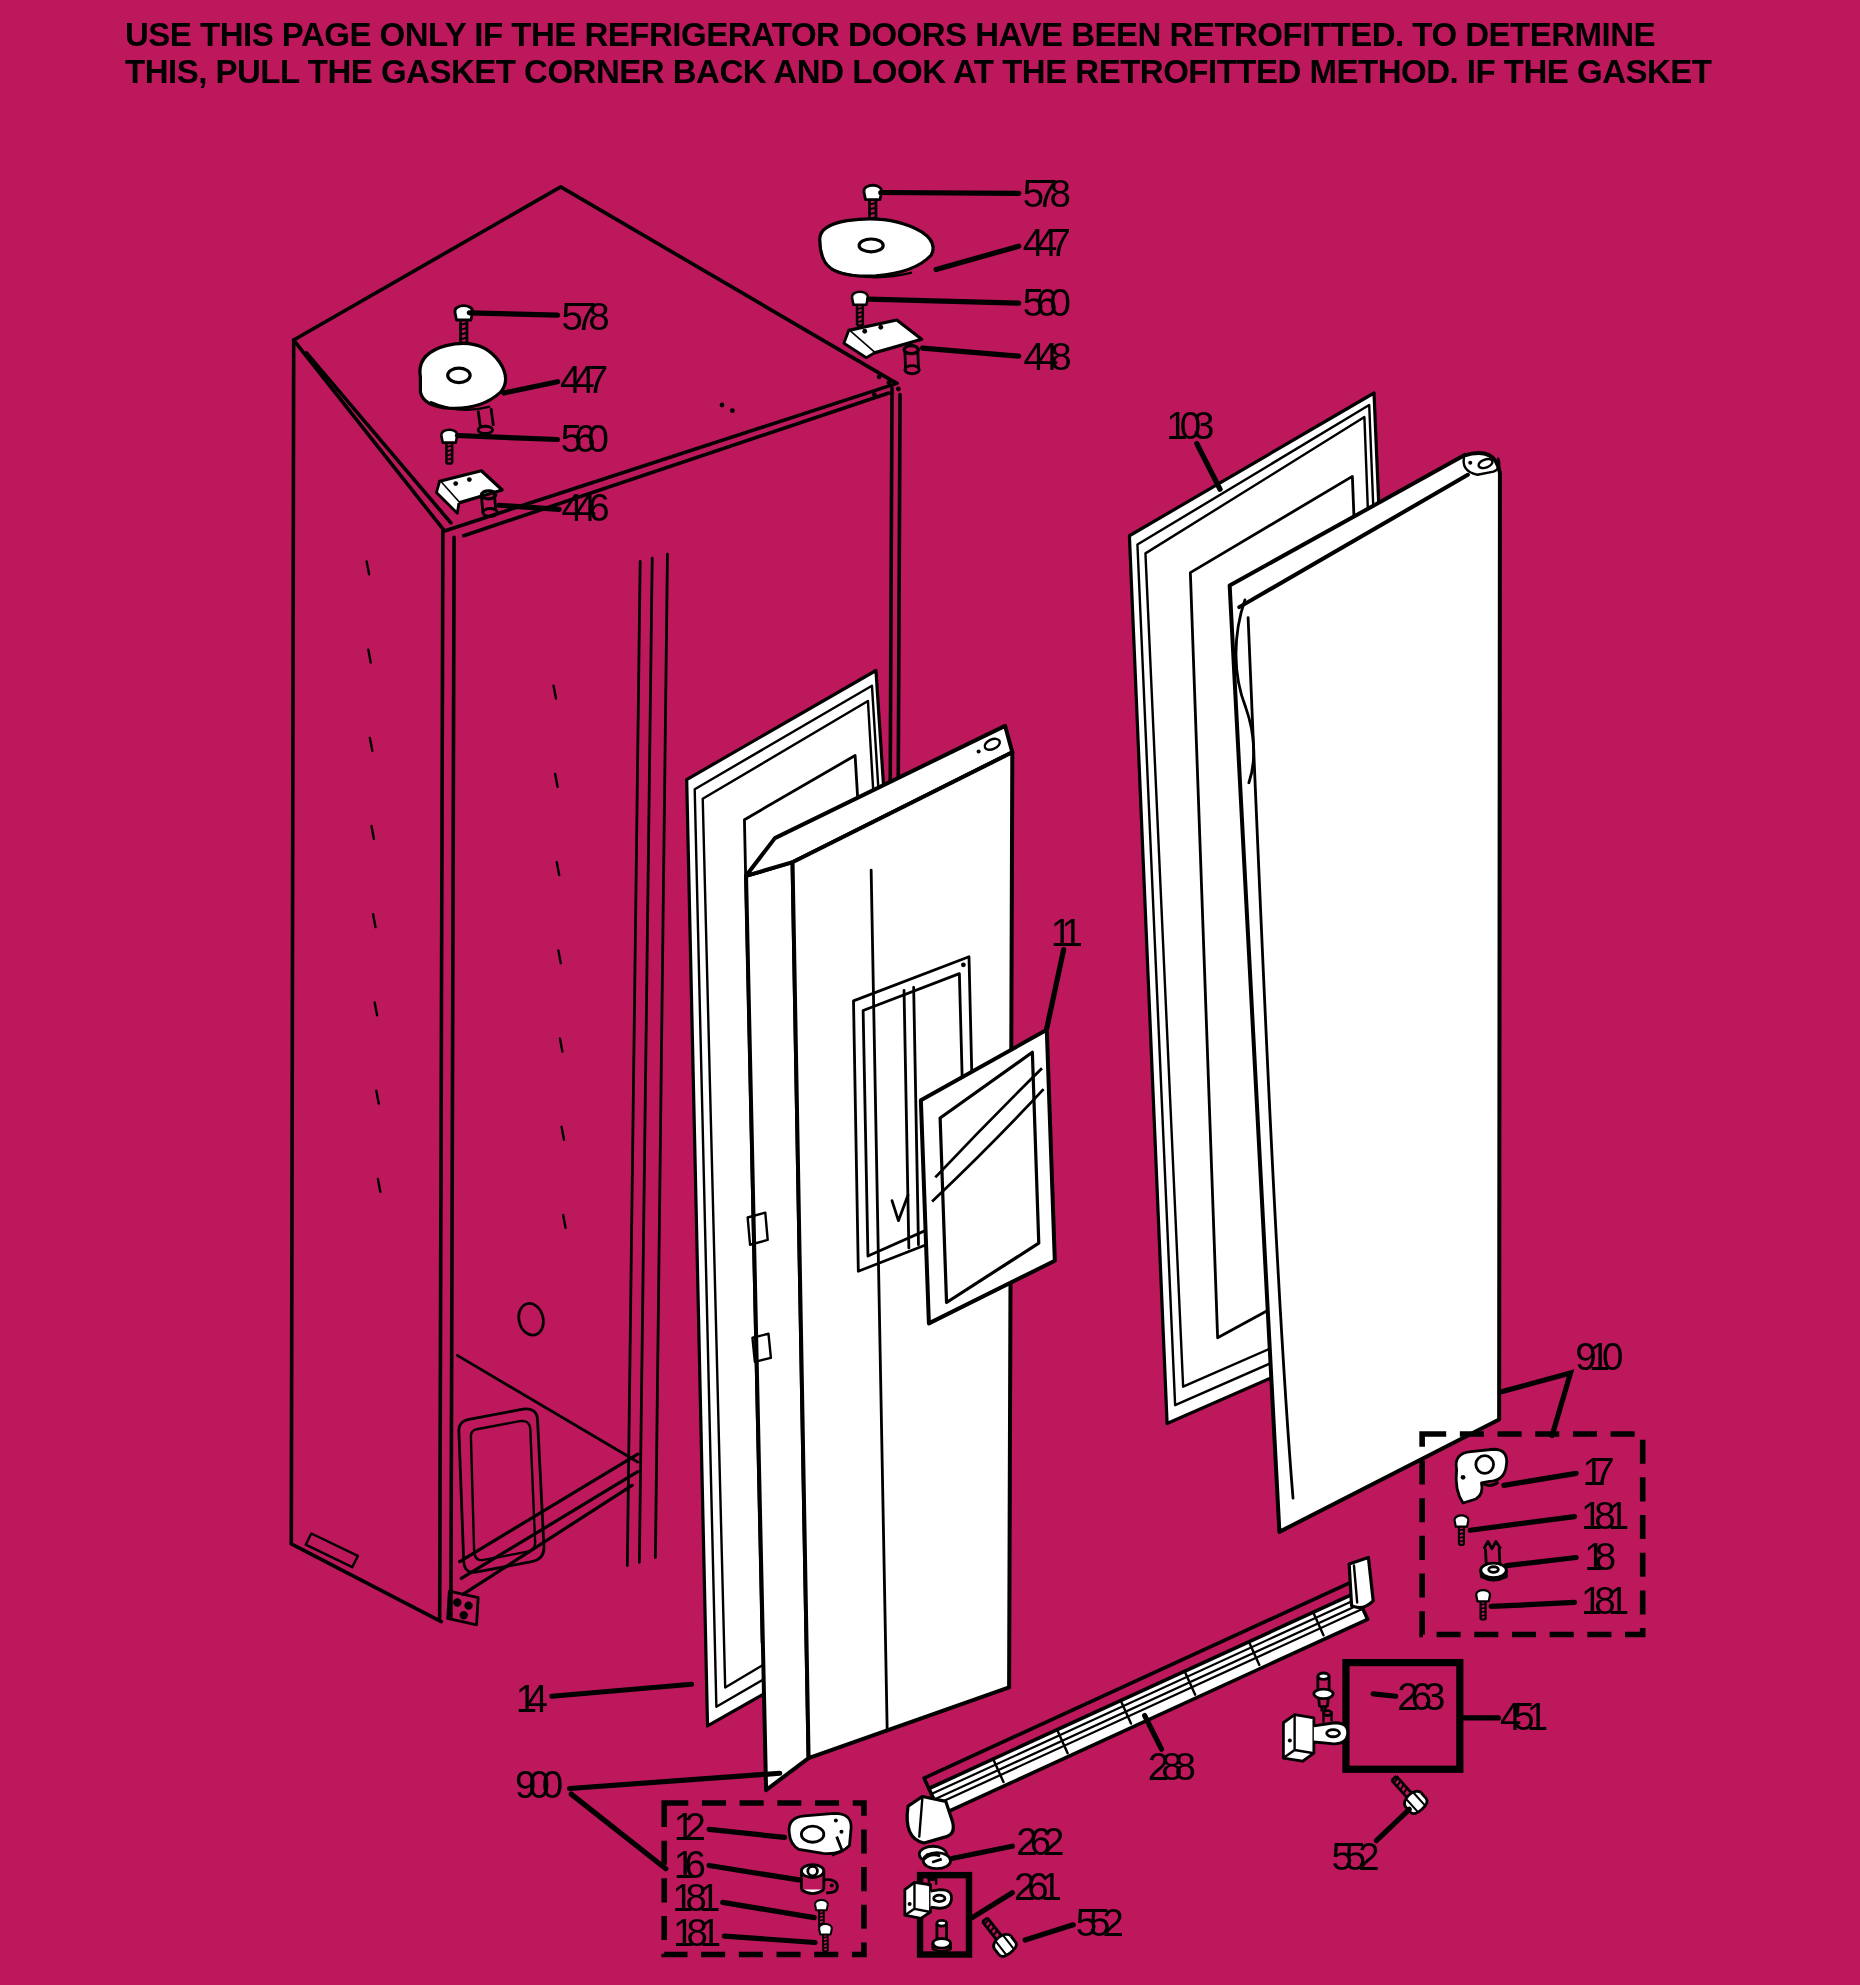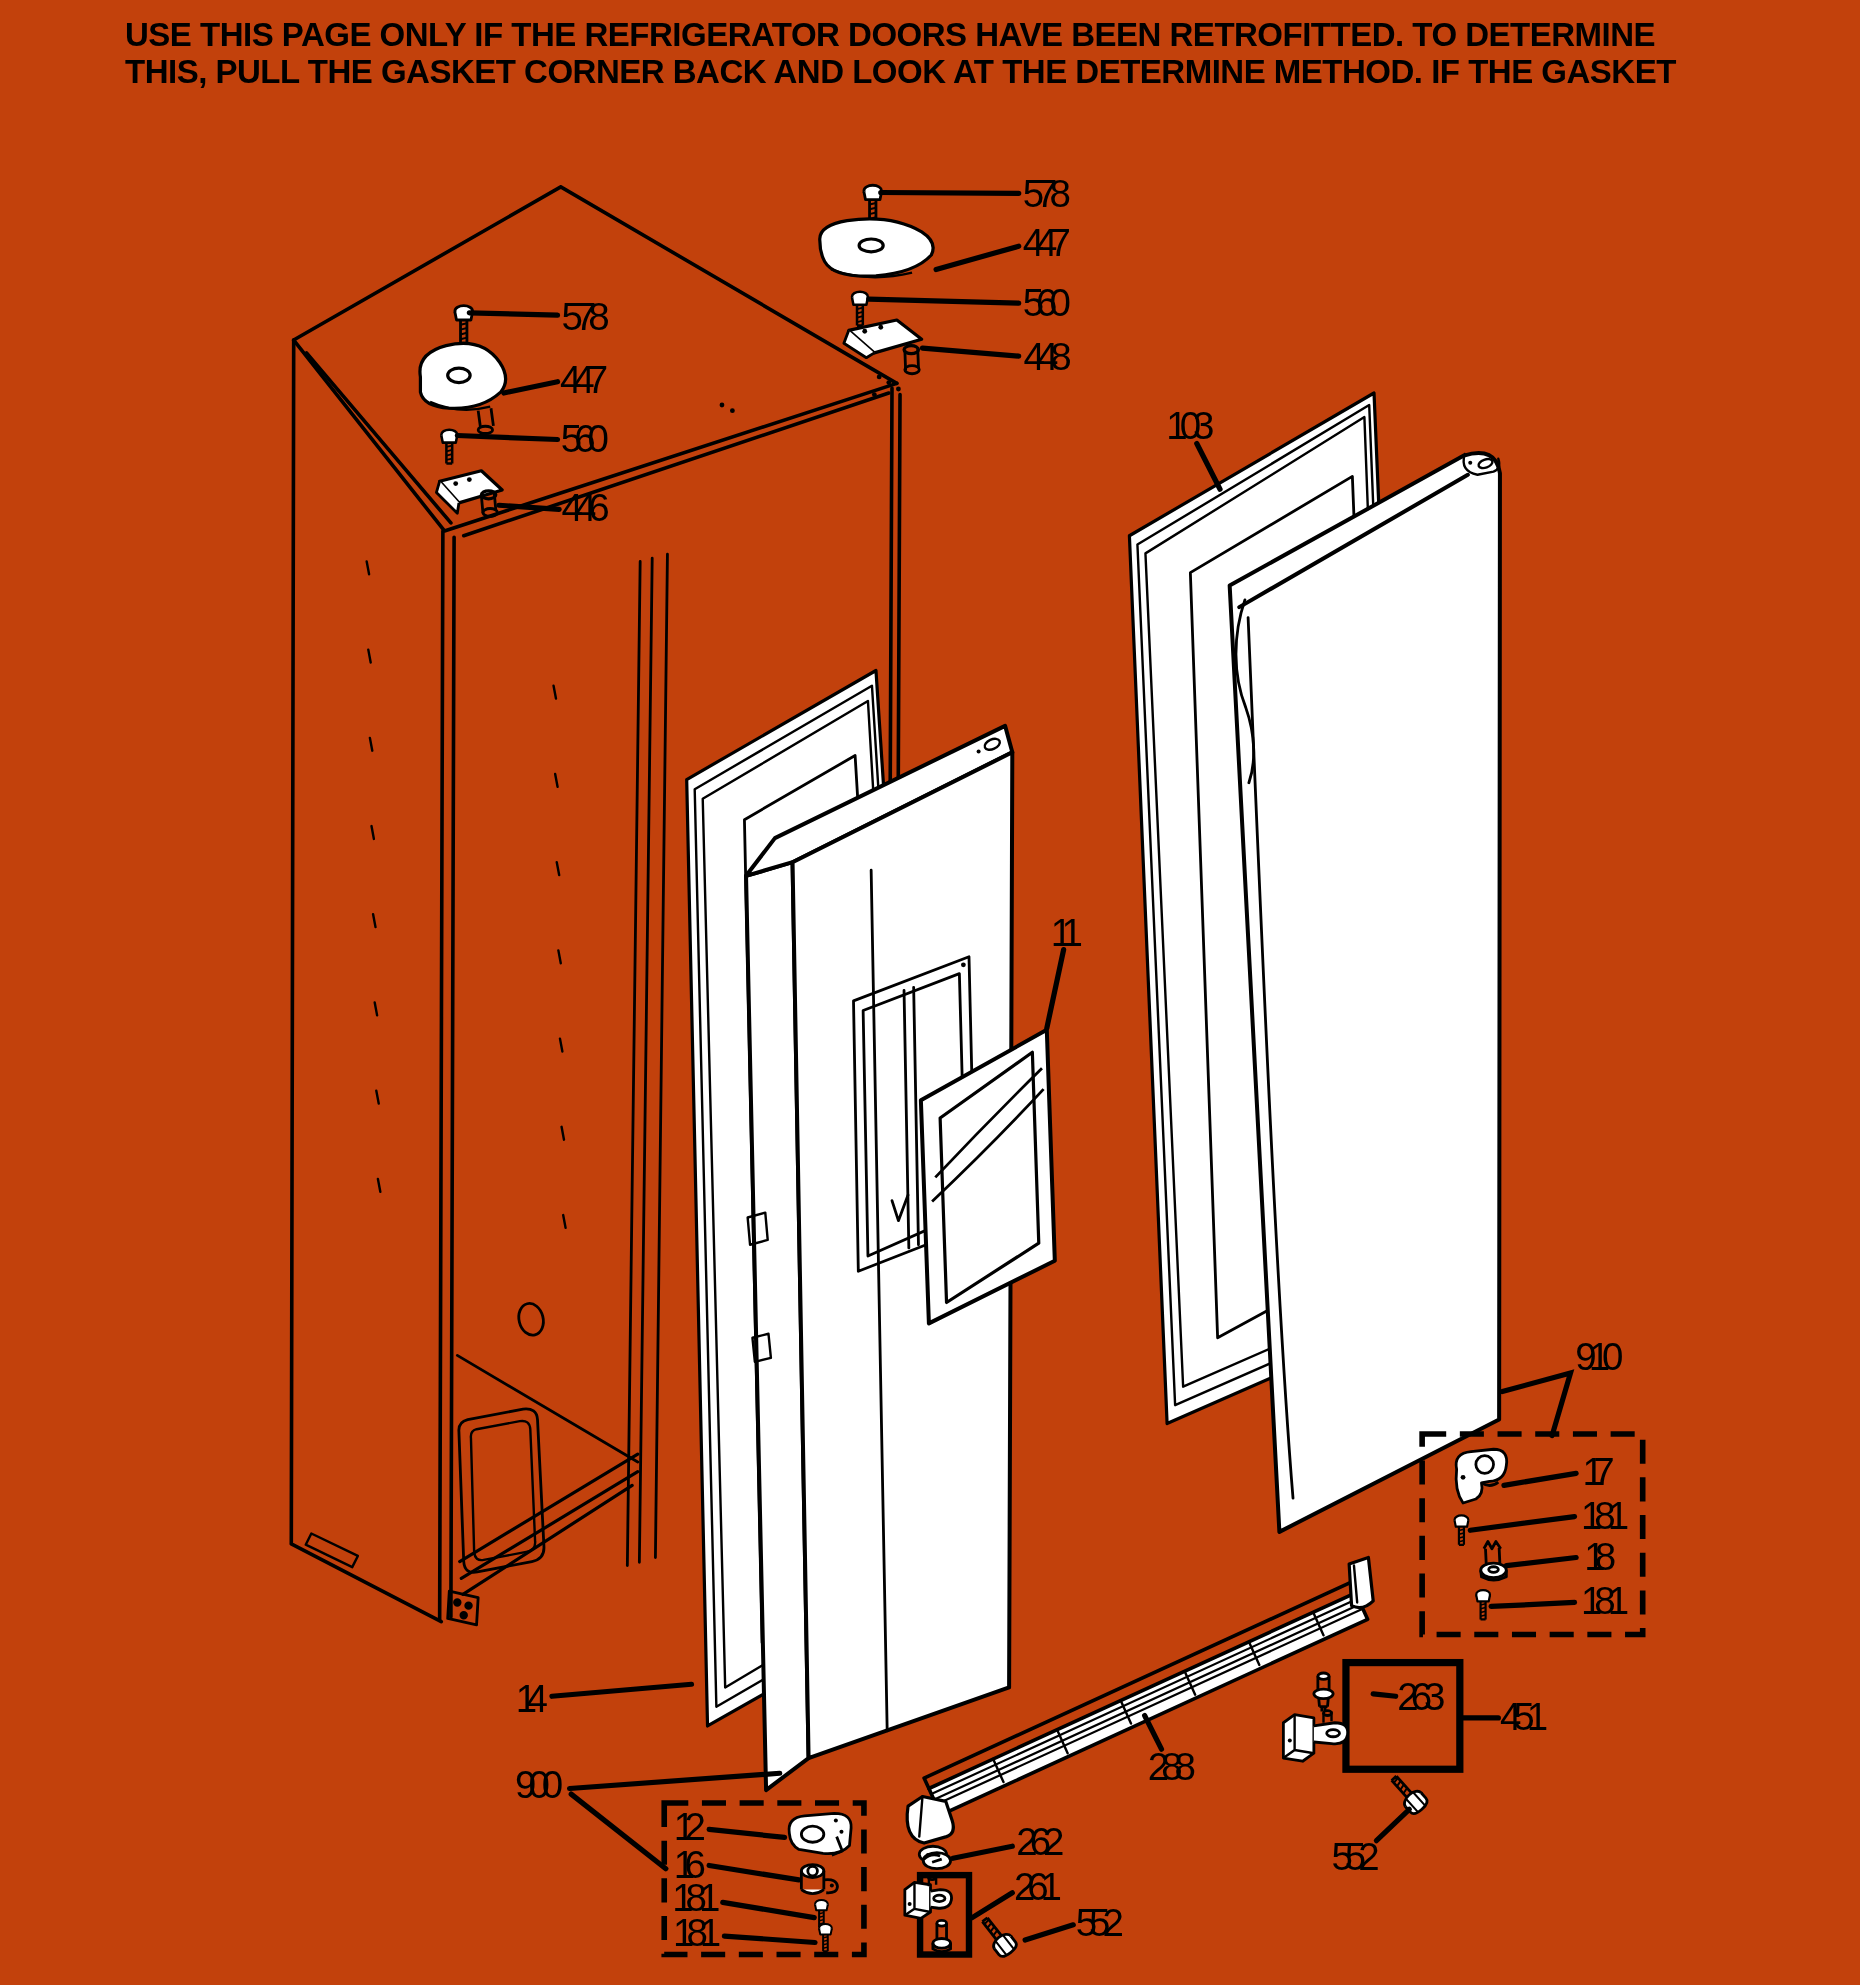--- a/index.html
+++ b/index.html
@@ -1,30 +1,30 @@
 <!DOCTYPE html>
 <html style="font-size:13px"><head>
 <meta charset="utf-8">
 <style>
   html,body{margin:0;padding:0;background:#fff;}
-  .page{position:relative;width:1861px;height:1985px;background:#c2410c;overflow:hidden;
+  .page{position:relative;width:1861px;height:1985px;background:#be185d;overflow:hidden;
         font-family:"Liberation Sans","DejaVu Sans",sans-serif;}
   .header{position:absolute;left:125px;top:16px;color:#000;
           font-weight:bold;font-size:33px;line-height:37px;letter-spacing:-0.5px;white-space:nowrap;}
   .diagram{position:absolute;left:0;top:0;width:1861px;height:1985px;}
   svg text{font-family:"Liberation Sans","DejaVu Sans",sans-serif;font-size:48px;fill:#000;}
 </style>
 </head>
 <body>
 
 <div class="page">
 
   <div class="header">
     <div>USE THIS PAGE ONLY IF THE REFRIGERATOR DOORS HAVE BEEN RETROFITTED. TO DETERMINE</div>
-    <div>THIS, PULL THE GASKET CORNER BACK AND LOOK AT THE DETERMINE METHOD. IF THE GASKET</div>
+    <div>THIS, PULL THE GASKET CORNER BACK AND LOOK AT THE RETROFITTED METHOD. IF THE GASKET</div>
   </div>
 
   <svg class="diagram" viewBox="0 0 2320 2475">
     <defs>
       <g id="sym-screw" stroke="#000" stroke-width="3.5" fill="#fff">
         <ellipse cx="0" cy="0" rx="11" ry="7"></ellipse>
         <path d="M-11,1 L-9,11 L9,11 L11,1" fill="#fff"></path>
         <path d="M-4,11 L-4,40 M4,11 L4,40 M-4,40 L4,40" fill="none"></path>
         <path d="M-4,17 L4,15 M-4,23 L4,21 M-4,29 L4,27 M-4,35 L4,33" fill="none" stroke-width="2.5"></path>
       </g>

